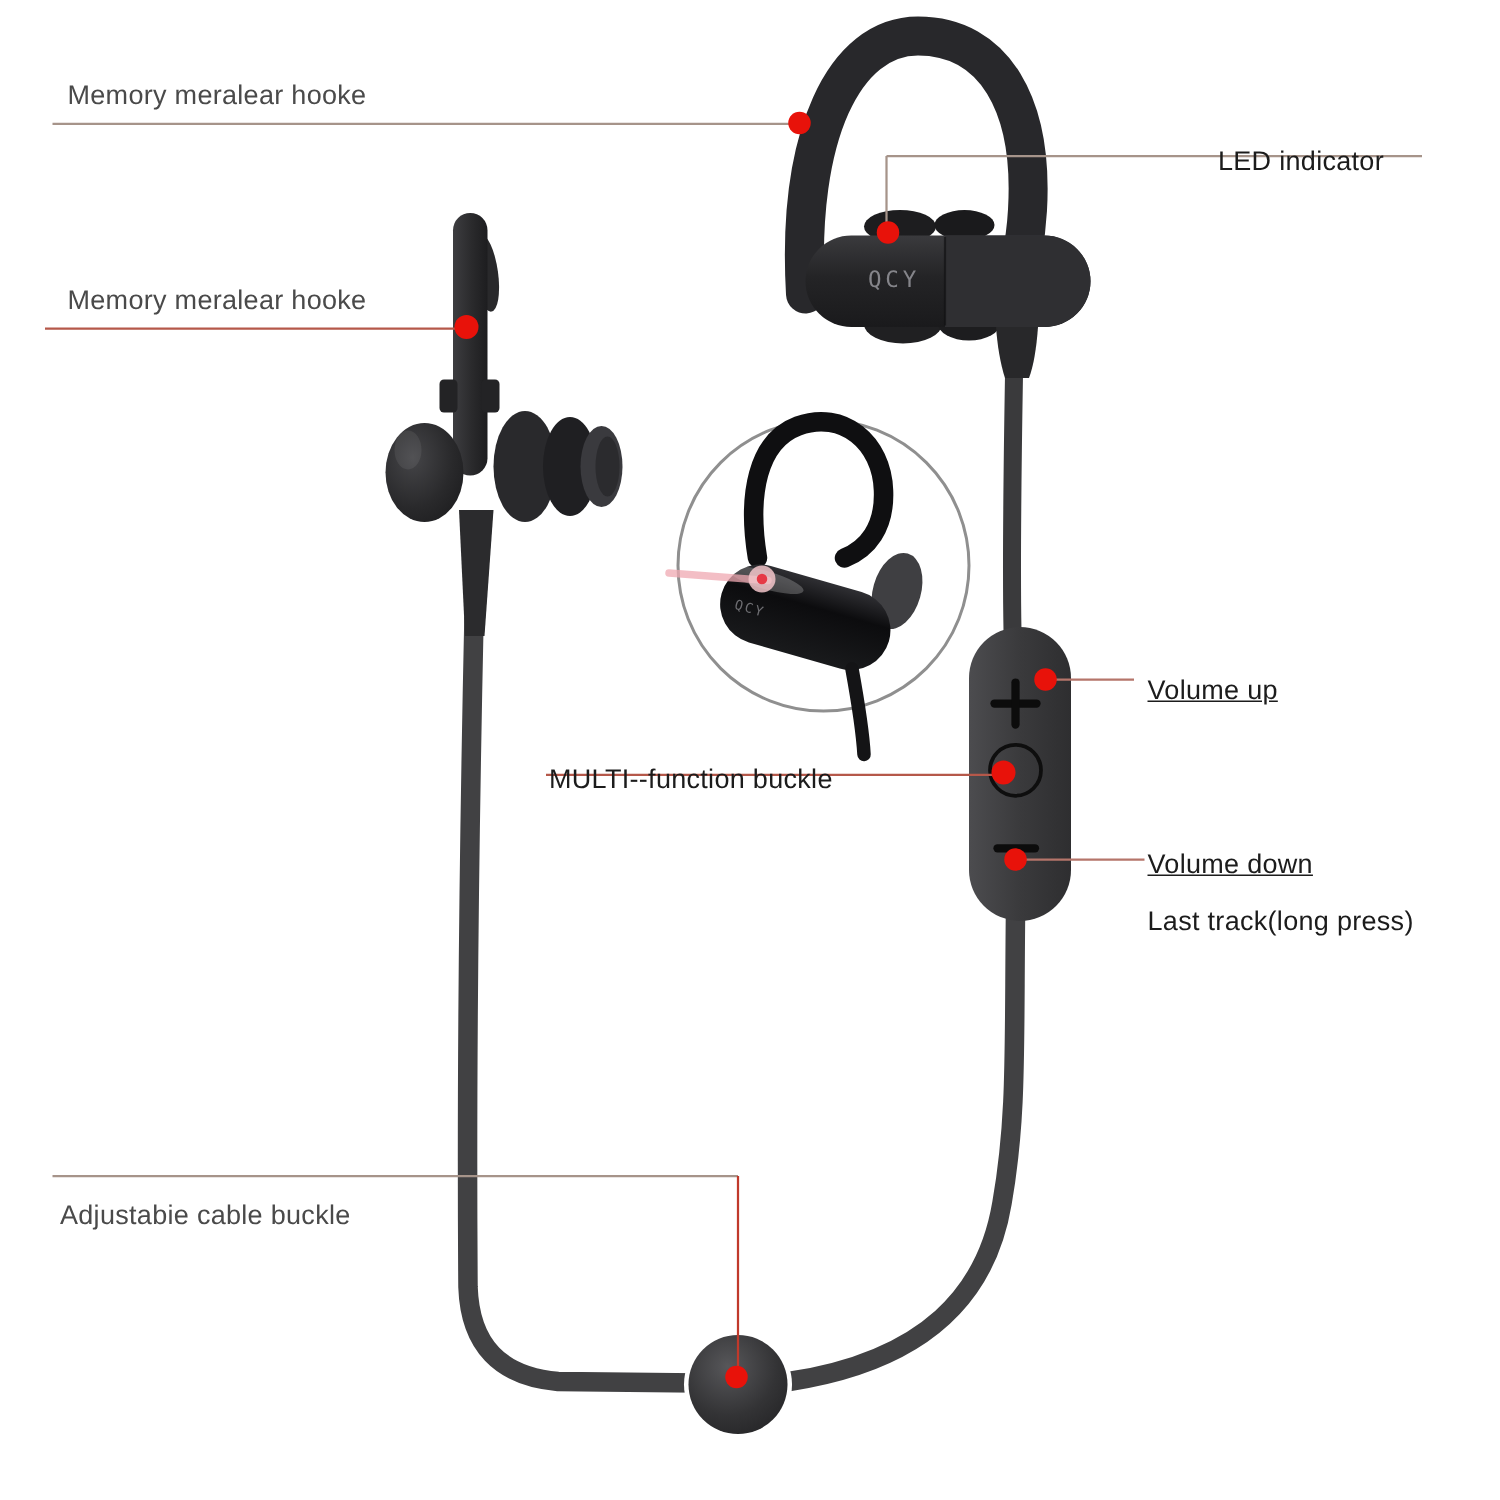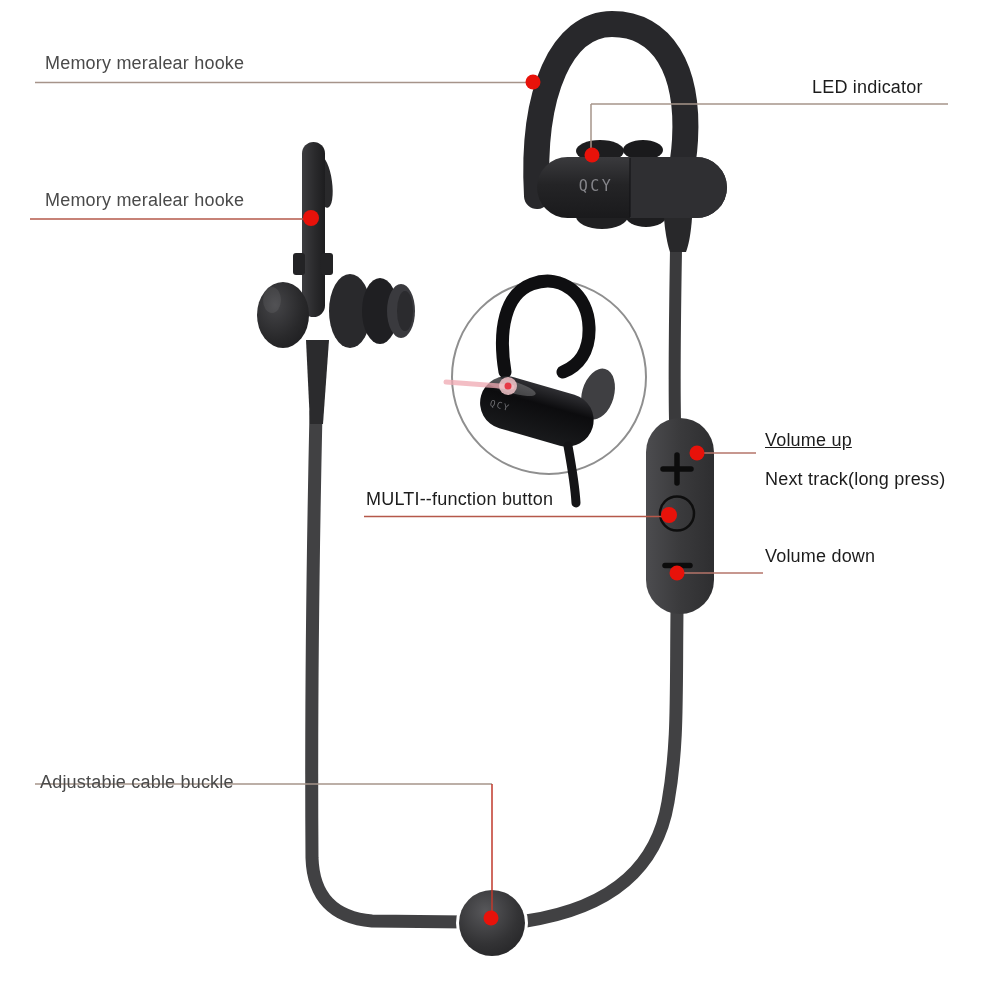--- a/index.html
+++ b/index.html
@@ -6,31 +6,31 @@
   .stage{
     position:relative;width:1000px;height:1000px;background:#ffffff;
     font-family:"Liberation Sans", sans-serif;overflow:hidden;
   }
   .stage svg{position:absolute;left:0;top:0;}
   .callout-label{
     position:absolute;white-space:nowrap;font-size:18px;line-height:1.15;
     letter-spacing:.2px;
   }
   .lbl-gray{color:#4a4a4a;}
-  .lbl-black{color:#1c1c1c;}
+  .lbl-black{color:#1c1c1c;margin-top:20px;}
   
   #lbl-hook-top   {left:45px;  top:53px;}
   #lbl-hook-side  {left:45px;  top:190px;}
   #lbl-led        {left:812px; top:77px;}
   #lbl-multi      {left:366px; top:489px;}
   #lbl-volume-up  {left:765px; top:430px;text-decoration:underline;}
   #lbl-next-track {left:765px; top:469px;}
-  #lbl-volume-down{left:765px; top:546px;}
+  #lbl-volume-down{left:765px; top:546px;text-decoration:underline;}
   #lbl-last-track {left:765px; top:584px;}
-  #lbl-buckle     {left:40px;  top:772px;}
+  #lbl-buckle     {left:40px;  top:800px;}
 </style>
 </head>
 <body>
 
 <div class="stage">
 
   <svg width="1000" height="1000" viewBox="0 0 1000 1000">
     <defs>
       <linearGradient id="bodyGrad" x1="0" y1="0" x2="0" y2="1">
         <stop offset="0" stop-color="#3a3a3d"></stop>
@@ -157,19 +157,19 @@
         <line x1="35" y1="784" x2="492" y2="784" stroke="#a6948a" stroke-width="1.5"></line>
         <line x1="492" y1="784" x2="492" y2="913" stroke="#c0392b" stroke-width="1.5"></line>
         <circle cx="491" cy="918" r="7.5" fill="#e8120a"></circle>
       </g>
     </g>
   </svg>
 
   <div id="lbl-hook-top" class="callout-label lbl-gray">Memory meralear hooke</div>
   <div id="lbl-hook-side" class="callout-label lbl-gray">Memory meralear hooke</div>
   <div id="lbl-led" class="callout-label lbl-black">LED indicator</div>
-  <div id="lbl-multi" class="callout-label lbl-black">MULTI--function button</div>
+  <div id="lbl-multi" class="callout-label lbl-black">MULTI--function buckle</div>
   <div id="lbl-volume-up" class="callout-label lbl-black">Volume up</div>
-  <div id="lbl-next-track" class="callout-label lbl-black">Next track(long press)</div>
   <div id="lbl-volume-down" class="callout-label lbl-black">Volume down</div>
+  <div id="lbl-last-track" class="callout-label lbl-black">Last track(long press)</div>
   <div id="lbl-buckle" class="callout-label lbl-gray">Adjustabie cable buckle</div>
 
 </div>
 
 </body></html>

